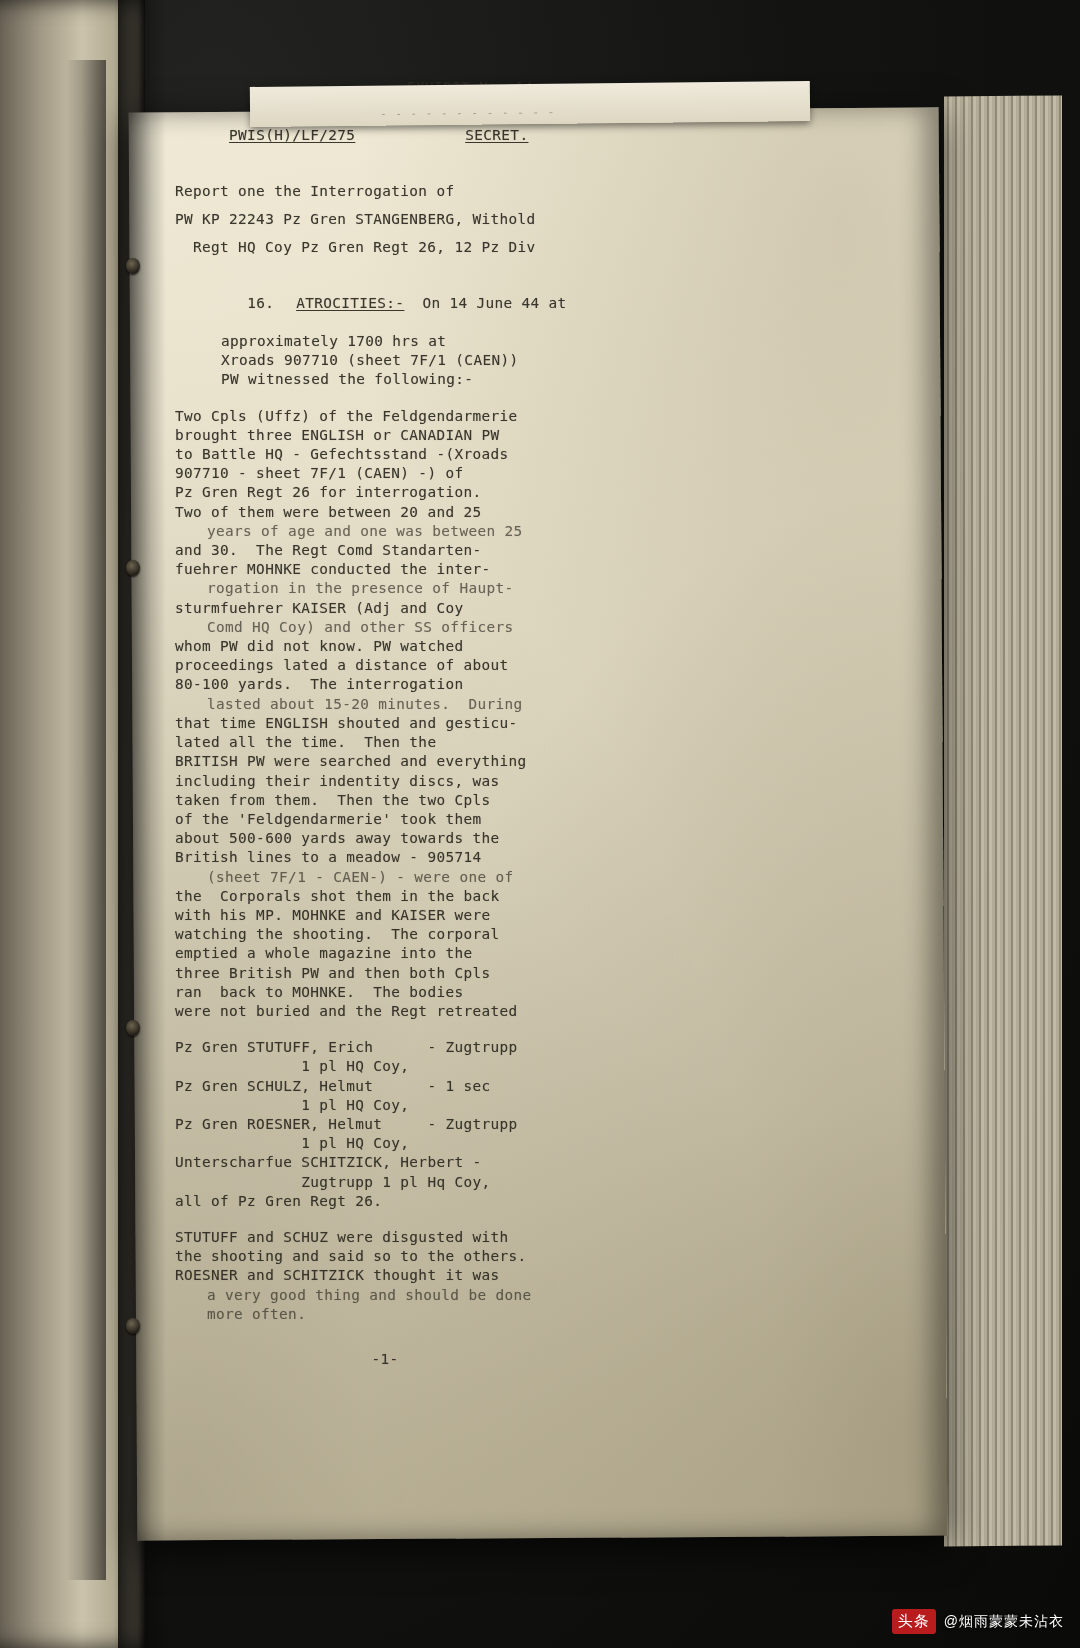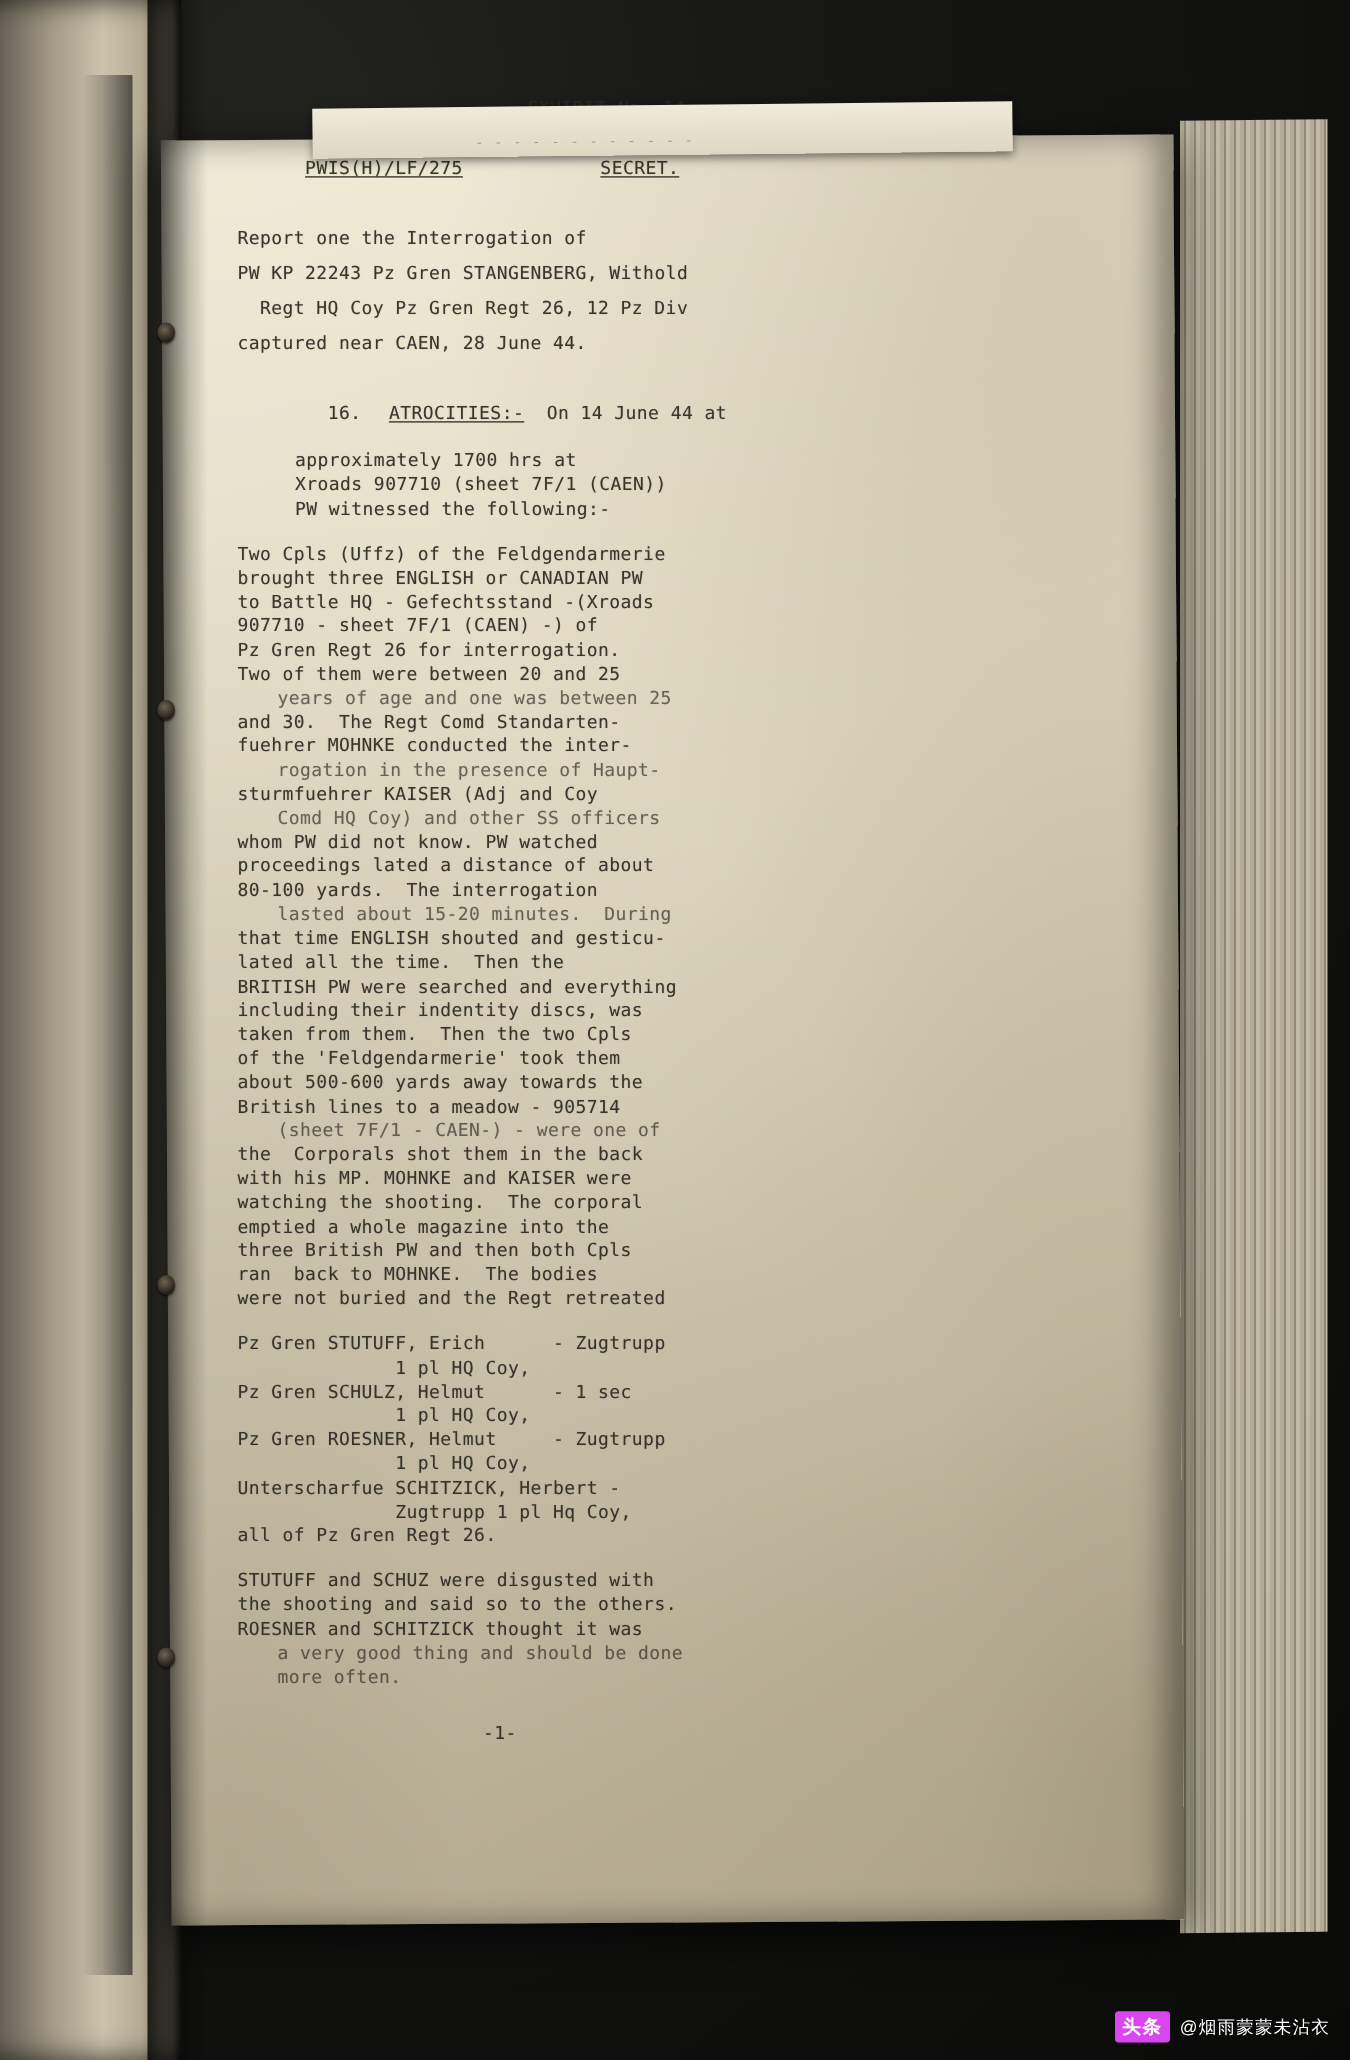--- a/index.html
+++ b/index.html
@@ -129,21 +129,21 @@
     top: 22px;
     font-size: 11px;
     color: #6d6454;
     letter-spacing: 1px;
     opacity: 0.55;
     white-space: nowrap;
   }
   
   .typed {
     position: absolute;
-    left: 190px;
+    left: 175px;
     top: 78px;
     width: 580px;
     color: #2c2a22;
     font-size: 14.4px;
     line-height: 19.2px;
     letter-spacing: 0.35px;
     text-shadow: 0 0 1px rgba(60,55,40,0.35);
     opacity: 0.93;
     z-index: 6;
   }
@@ -172,25 +172,25 @@
   .watermark {
     position: absolute;
     right: 16px;
     bottom: 14px;
     display: flex;
     align-items: center;
     gap: 8px;
     z-index: 12;
   }
   .wm-badge {
-    background: #d946ef;
+    background: #b91c1c;
     color: #fff;
     font-family: "Liberation Sans", sans-serif;
     font-size: 15px;
-    font-weight: bold;
+    font-weight: normal;
     padding: 3px 6px;
     border-radius: 3px;
     letter-spacing: 1px;
   }
   .wm-text {
     color: #ffffff;
     font-family: "Liberation Sans", sans-serif;
     font-size: 14px;
     letter-spacing: 1px;
     text-shadow: 0 1px 3px rgba(0,0,0,0.8);
@@ -225,21 +225,20 @@
     <div class="line exhibit u">EXHIBIT No. 14</div>
 
     <div class="hdr-row" style="margin-top:10px;">
       <span class="u">PWIS(H)/LF/275</span><span style="display:inline-block;width:110px"></span><span class="u">SECRET.</span>
     </div>
 
     <div class="blk">
       <div class="line">Report one the Interrogation of</div>
       <div class="line blk-sm">PW KP 22243 Pz Gren STANGENBERG, Withold</div>
       <div class="line blk-sm indent-1">Regt HQ Coy Pz Gren Regt 26, 12 Pz Div</div>
-      <div class="line blk-sm">captured near CAEN, 28 June 44.</div>
     </div>
 
     <div class="blk">
       <div class="hdr-row">
         <span>16.</span><span style="display:inline-block;width:22px"></span><span class="u">ATROCITIES:-</span><span>  </span><span>On 14 June 44 at</span>
       </div>
       <div class="line indent-2">approximately 1700 hrs at</div>
       <div class="line indent-2">Xroads 907710 (sheet 7F/1 (CAEN))</div>
       <div class="line indent-2">PW witnessed the following:-</div>
     </div>

